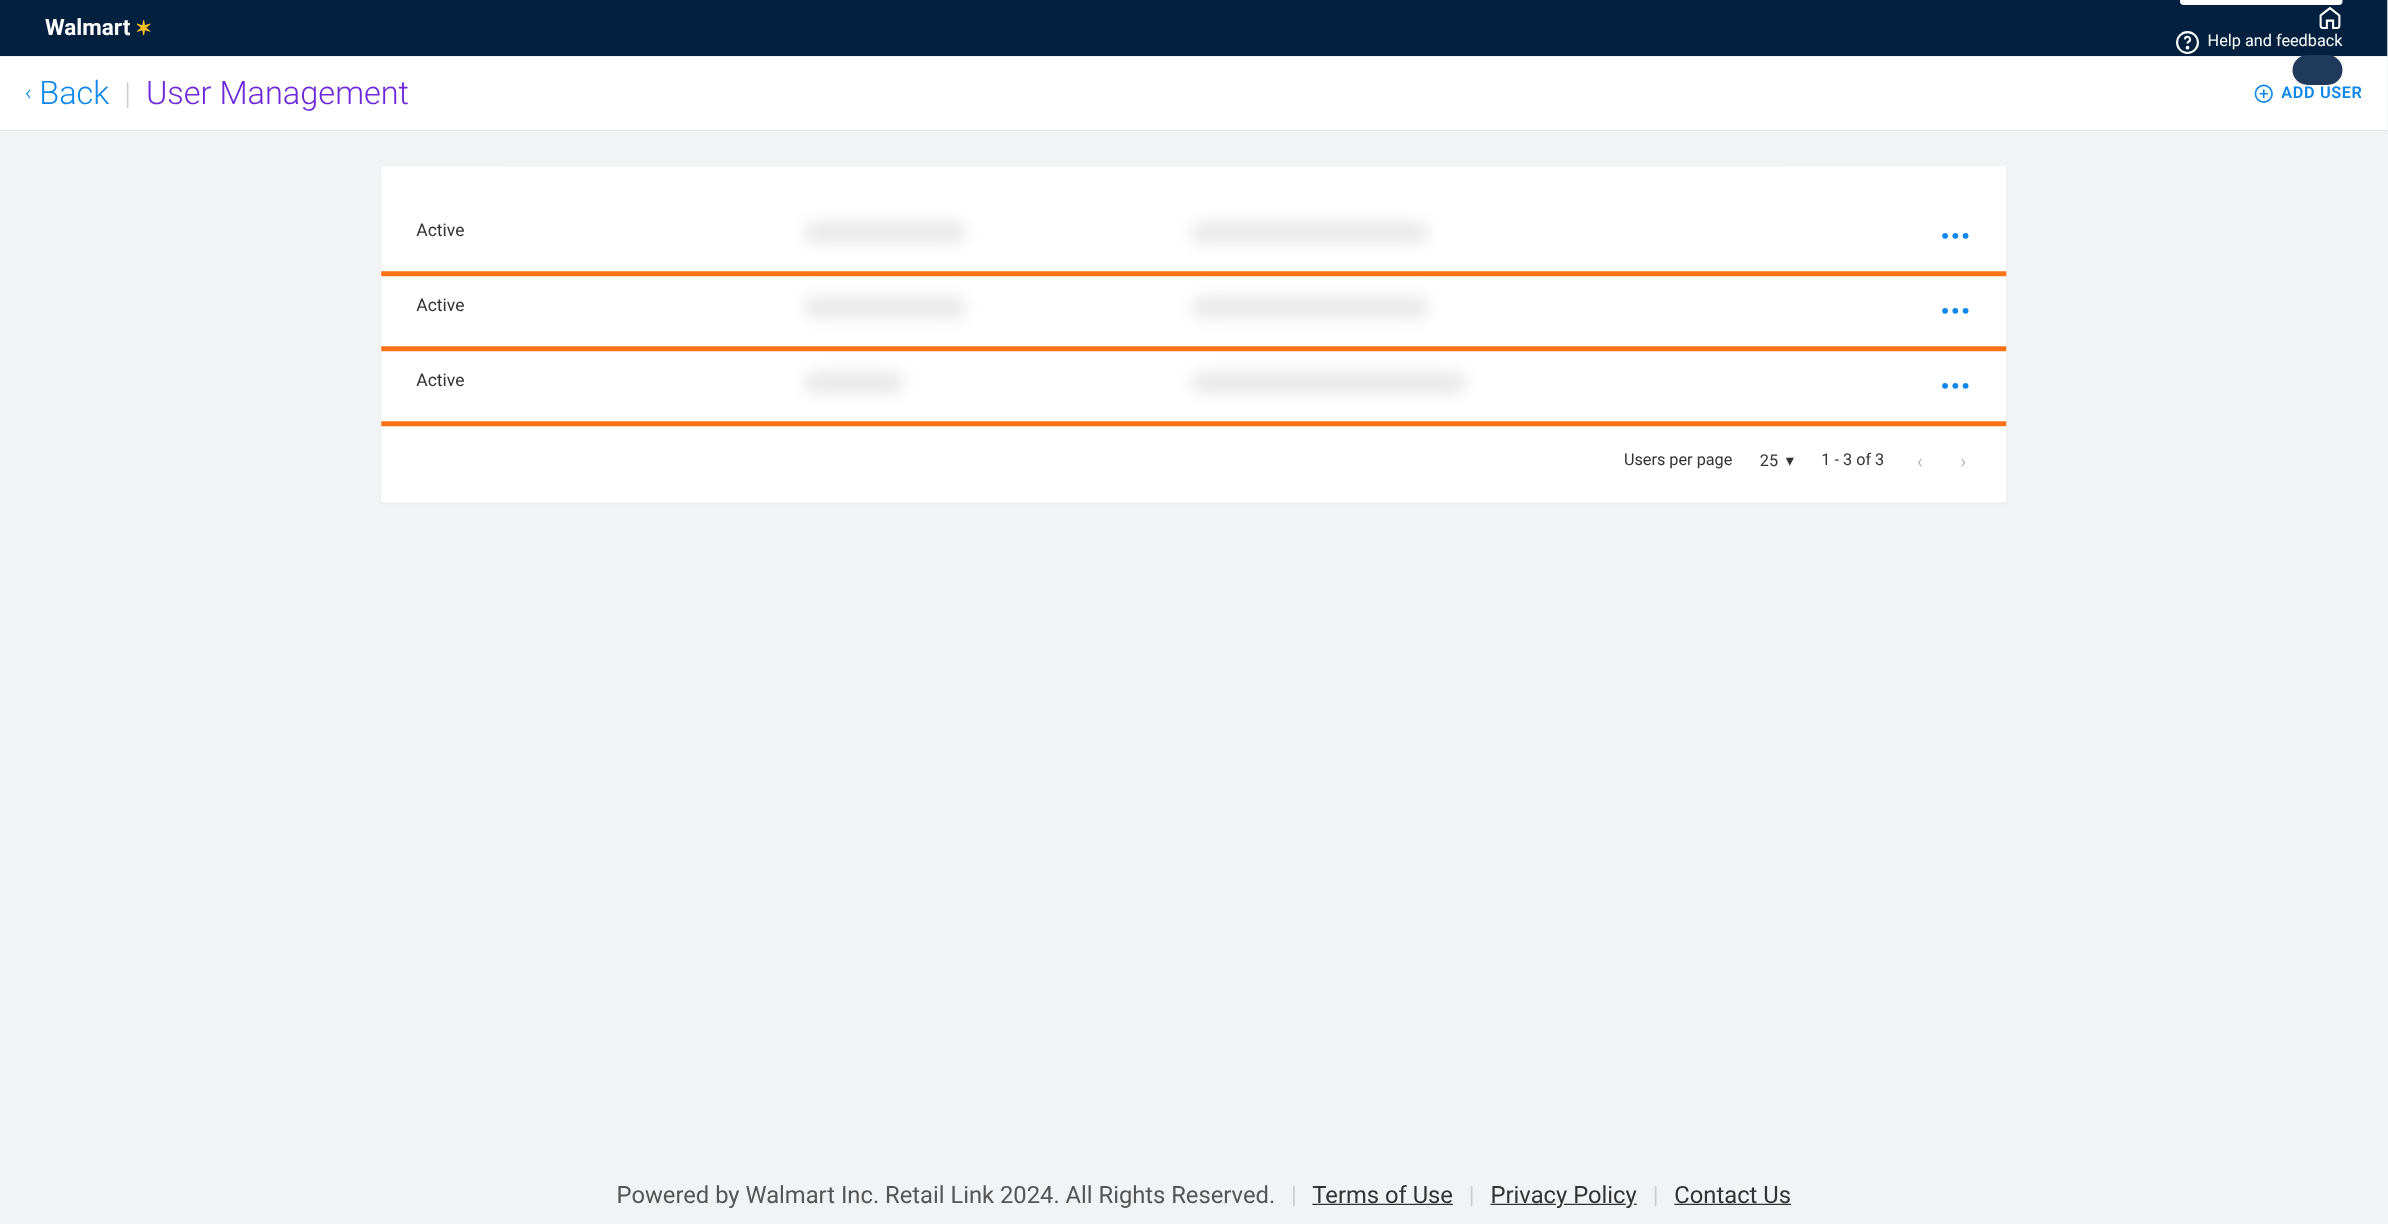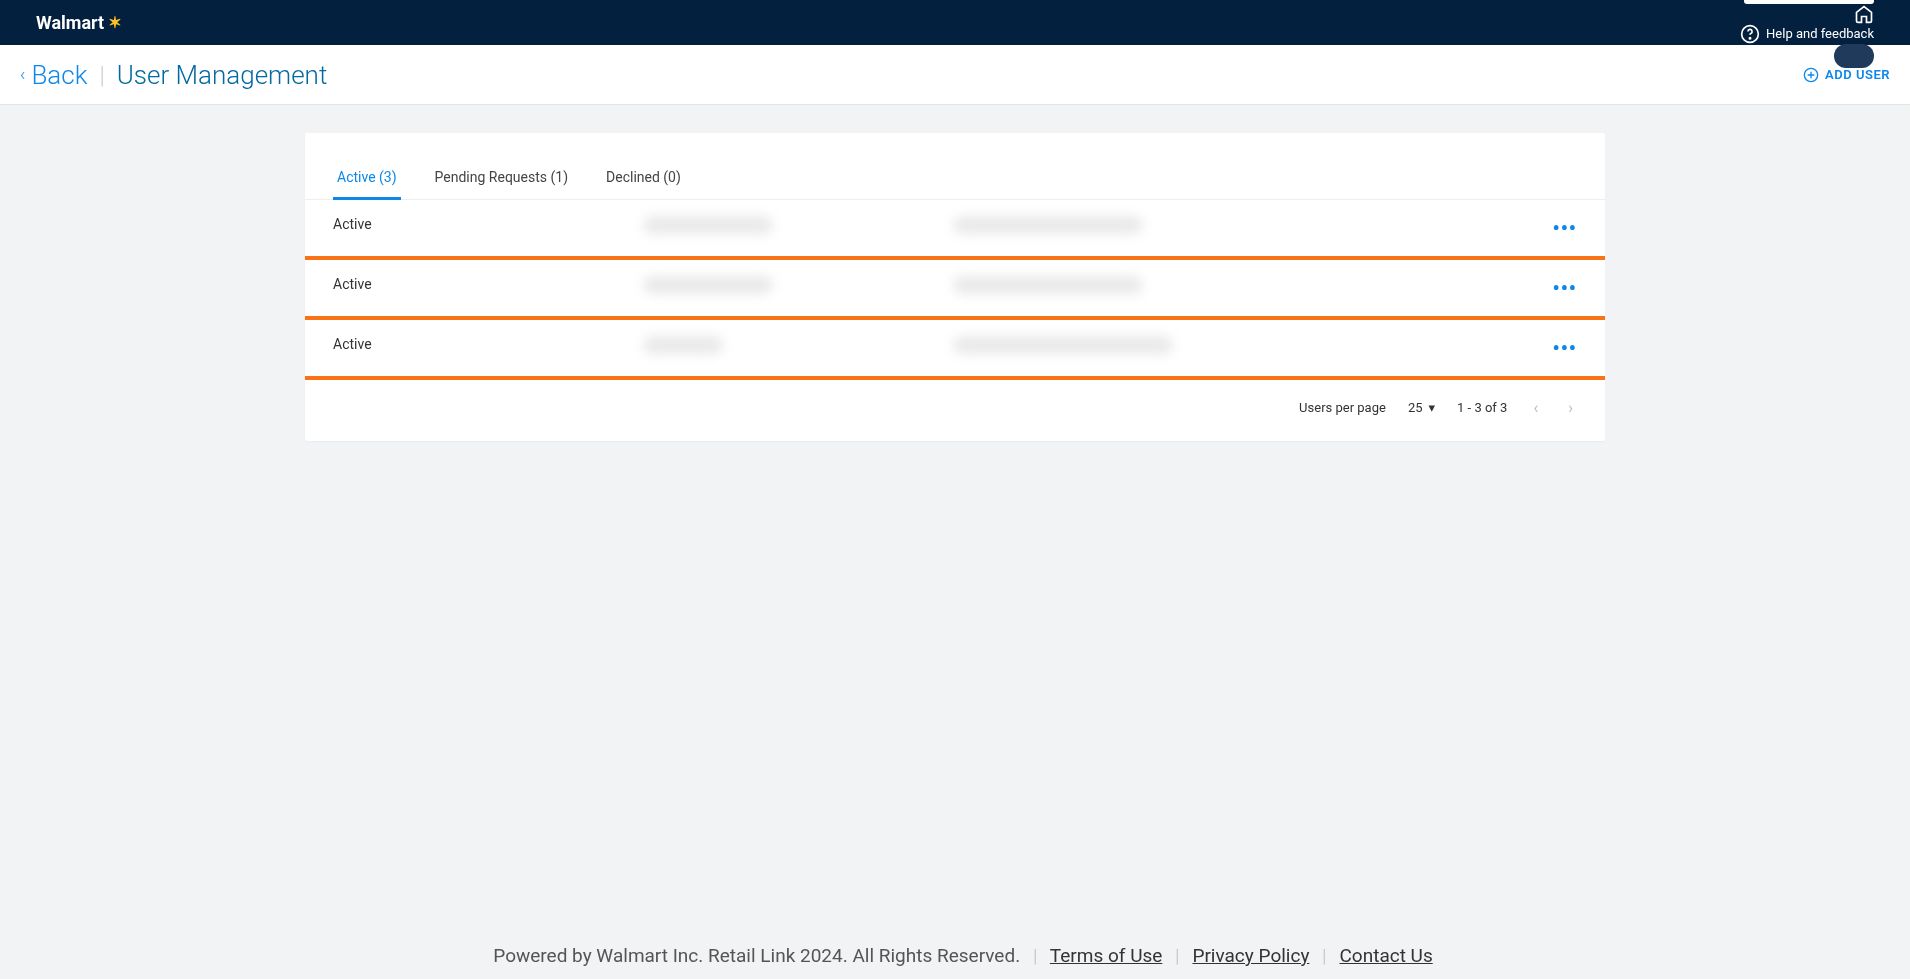--- a/index.html
+++ b/index.html
@@ -9,21 +9,21 @@
     .spark { color:#ffc220; font-size:16px; }
     .header-right { display:flex; align-items:flex-end; flex-direction:column;}
     .lang-select { background:#fff; border:none; border-radius:3px; padding:6px 10px; width:130px; display:flex; align-items:center; justify-content:space-between; font-size:12px; cursor:pointer;}
     .hdr-icon { color:#fff; cursor:pointer; display:flex; align-items:center; gap:6px; font-size:13px;}
     .avatar-pill { width:40px; height:24px; border-radius:12px; background:#1f3a5a;}
     .subheader { background:#fff; height:60px; display:flex; align-items:center; justify-content:space-between; padding:0 20px; border-bottom:1px solid #e5e5e5;}
     .sub-left { display:flex; align-items:center; gap:12px;}
     .back { color:#0d87e9; font-size:26px; font-weight:300; cursor:pointer; display:flex; align-items:center; gap:6px;}
     .back-caret { font-size:18px;}
     .divider-v { color:#ccc; font-size:24px; font-weight:300;}
-    .page-title { color:#0369a1; font-size:26px; font-weight:300;}
+    .page-title { color:#6d28d9; font-size:26px; font-weight:300;}
     .add-user { color:#0d87e9; font-weight:600; font-size:13px; display:flex; align-items:center; gap:6px; cursor:pointer; letter-spacing:.5px;}
     .card { background:#fff; width:1300px; margin:28px auto 0; padding:28px 0 24px; border-radius:2px; box-shadow:0 1px 2px rgba(0,0,0,.04);}
     .search-wrap { padding:0 28px 18px;}
     .search { width:100%; border:1px solid #d9d9d9; border-radius:3px; padding:12px 14px; font-size:14px; color:#333;}
     .search::placeholder { color:#a5a5a5;}
     .tabs { display:flex; gap:30px; padding:0 28px; border-bottom:1px solid #eee;}
     .tab { padding:8px 4px 12px; font-size:14px; color:#444; cursor:pointer; border-bottom:3px solid transparent; margin-bottom:-1px;}
     .tab.active { color:#0d87e9; border-bottom-color:#0d87e9;}
     .thead { display:flex; padding:20px 28px 12px; font-size:13px; color:#555; border-bottom:1px solid #eee;}
     .col-status { width:310px; display:flex; align-items:center; gap:8px;}
@@ -86,25 +86,20 @@
     <svg width="16" height="16" viewBox="0 0 24 24" fill="none" stroke="#0d87e9" stroke-width="2">
         <circle cx="12" cy="12" r="10"></circle>
         <path d="M12 7v10M7 12h10"></path>
       </svg>
     <span>ADD USER</span>
   </div>
 </div>
 
 <div class="card">
 
-  <div class="tabs">
-    <div class="tab active">Active (3)</div>
-    <div class="tab">Pending Requests (1)</div>
-    <div class="tab">Declined (0)</div>
-  </div>
 
 
   <div class="row">
     <div class="col-status">Active</div>
     <div class="col-name">
         <div class="blur n"></div>
       </div>
     <div class="col-user">
         <div class="blur u"></div>
       </div>

